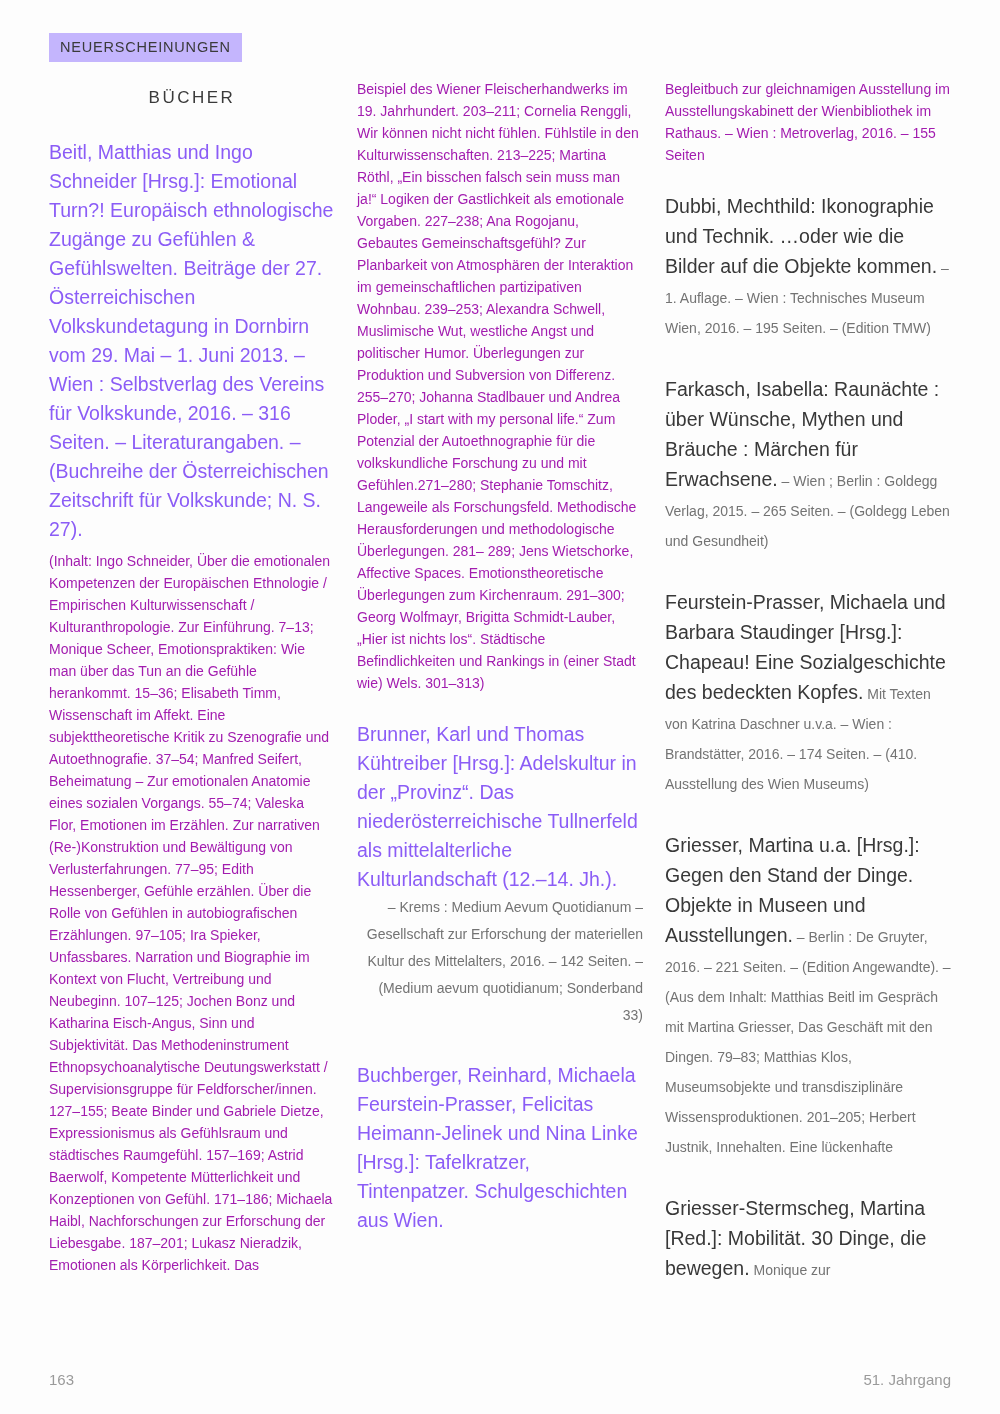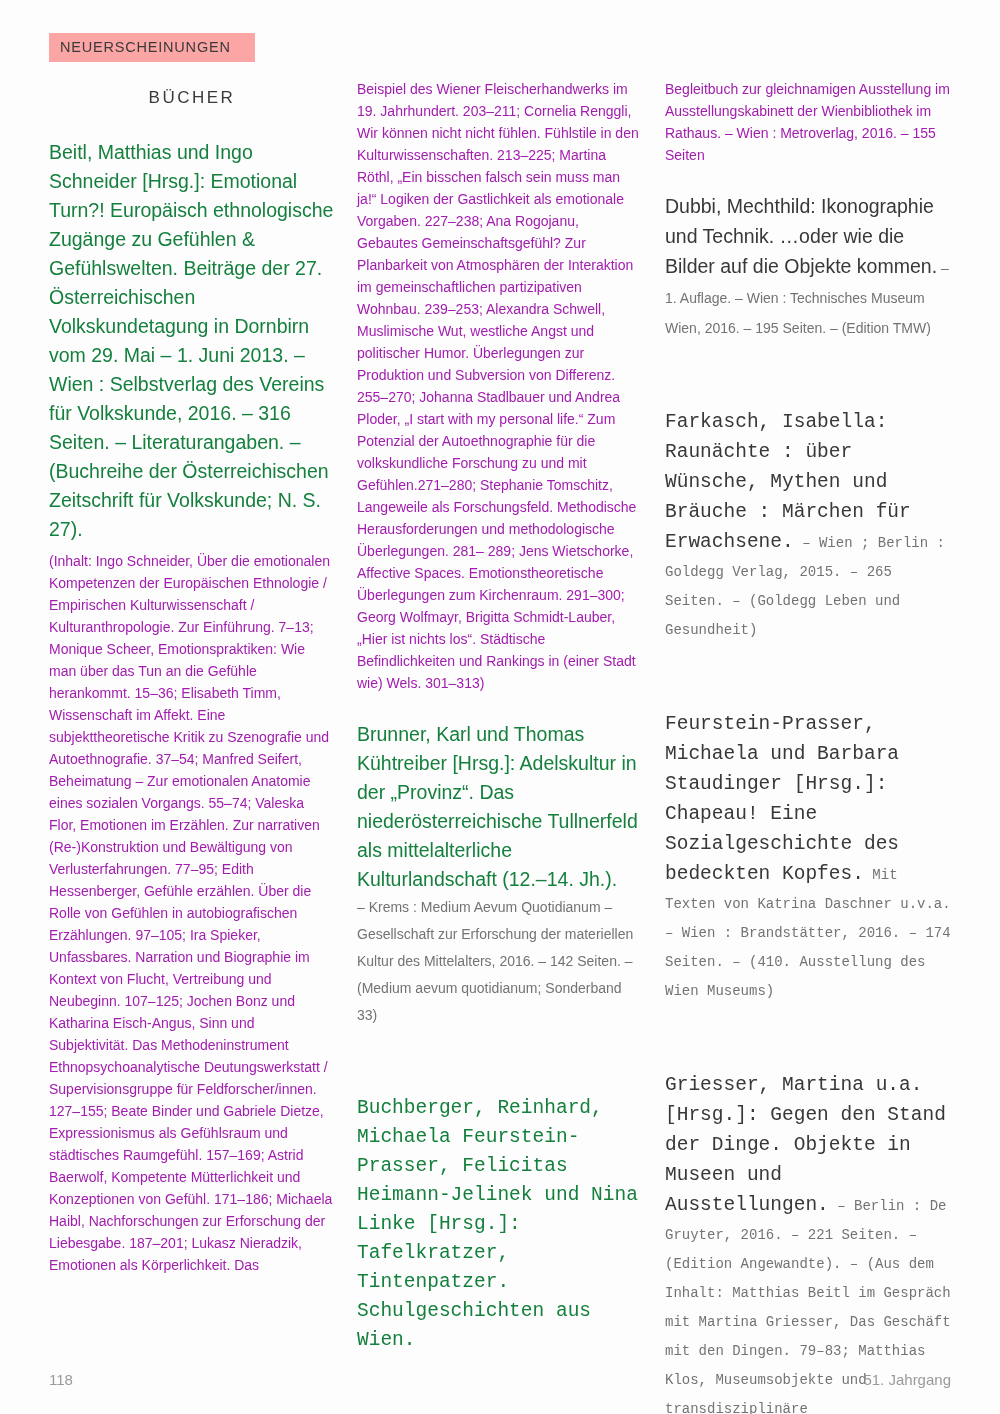--- a/index.html
+++ b/index.html
@@ -17,48 +17,49 @@
     height: 100%;
     padding: 33px 49px 0 49px;
     position: relative;
   }
   .columns { display: flex; gap: 22px; }
   .col { width: 286px; flex: 0 0 286px; }
   .col-offset { padding-top: 45px; }
 
   .label-box {
     display: inline-block;
-    background: #fca5a5;
+    background: #c4b5fd;
     color: #3a3a3a;
     font-size: 14.5px;
     letter-spacing: 0.8px;
-    padding: 6px 24px 7px 11px;
+    padding: 6px 11px 7px 11px;
   }
   .section-heading {
     margin: 26px 0 0 0;
     text-align: center;
     font-size: 17px;
     font-weight: 400;
     letter-spacing: 2.5px;
     color: #3a3a3a;
   }
 
   .entry { margin-top: 26px; }
   .entry.entry-first-c1 { margin-top: 30px; }
-  .entry.gap-md { margin-top: 65px; font-family: Liberation Mono, monospace; }
+  .entry.gap-md { margin-top: 32px; }
 
   .entry-title {
     font-size: 19.5px;
     line-height: 29px;
-    color: #15803d;
+    color: #8b5cf6;
   }
   .entry-detail-block {
     font-size: 14px;
     line-height: 27px;
     color: #737373;
+    text-align: right;
   }
   .contents {
     font-size: 14px;
     line-height: 22px;
     color: #a21caf;
     margin-top: 6px;
   }
   .contents.cont-first { margin-top: 0; }
 
   
@@ -119,17 +120,17 @@
       <p class="entry mixed gap-md"><span class="entry-title-inline">Feurstein-Prasser, Michaela und Barbara Staudinger [Hrsg.]: Chapeau! Eine Sozialgeschichte des bedeckten Kopfes.</span><span class="entry-detail-inline"> Mit Texten von Katrina Daschner u.v.a. – Wien : Brandstätter, 2016. – 174 Seiten. – (410. Ausstellung des Wien Museums)</span></p>
 
       <p class="entry mixed gap-md"><span class="entry-title-inline">Griesser, Martina u.a. [Hrsg.]: Gegen den Stand der Dinge. Objekte in Museen und Ausstellungen.</span><span class="entry-detail-inline"> – Berlin : De Gruyter, 2016. – 221 Seiten. – (Edition Angewandte). – (Aus dem Inhalt: Matthias Beitl im Gespräch mit Martina Griesser, Das Geschäft mit den Dingen. 79–83; Matthias Klos, Museumsobjekte und transdisziplinäre Wissensproduktionen. 201–205; Herbert Justnik, Innehalten. Eine lückenhafte</span></p>
 
       <p class="entry mixed gap-md"><span class="entry-title-inline">Griesser-Stermscheg, Martina [Red.]: Mobilität. 30 Dinge, die bewegen.</span><span class="entry-detail-inline"> Monique zur</span></p>
     </section>
 
   </div>
 
   <footer class="footer">
-    <span>118</span>
+    <span>163</span>
     <span>51. Jahrgang</span>
   </footer>
 
 </div>
 
 </body></html>

